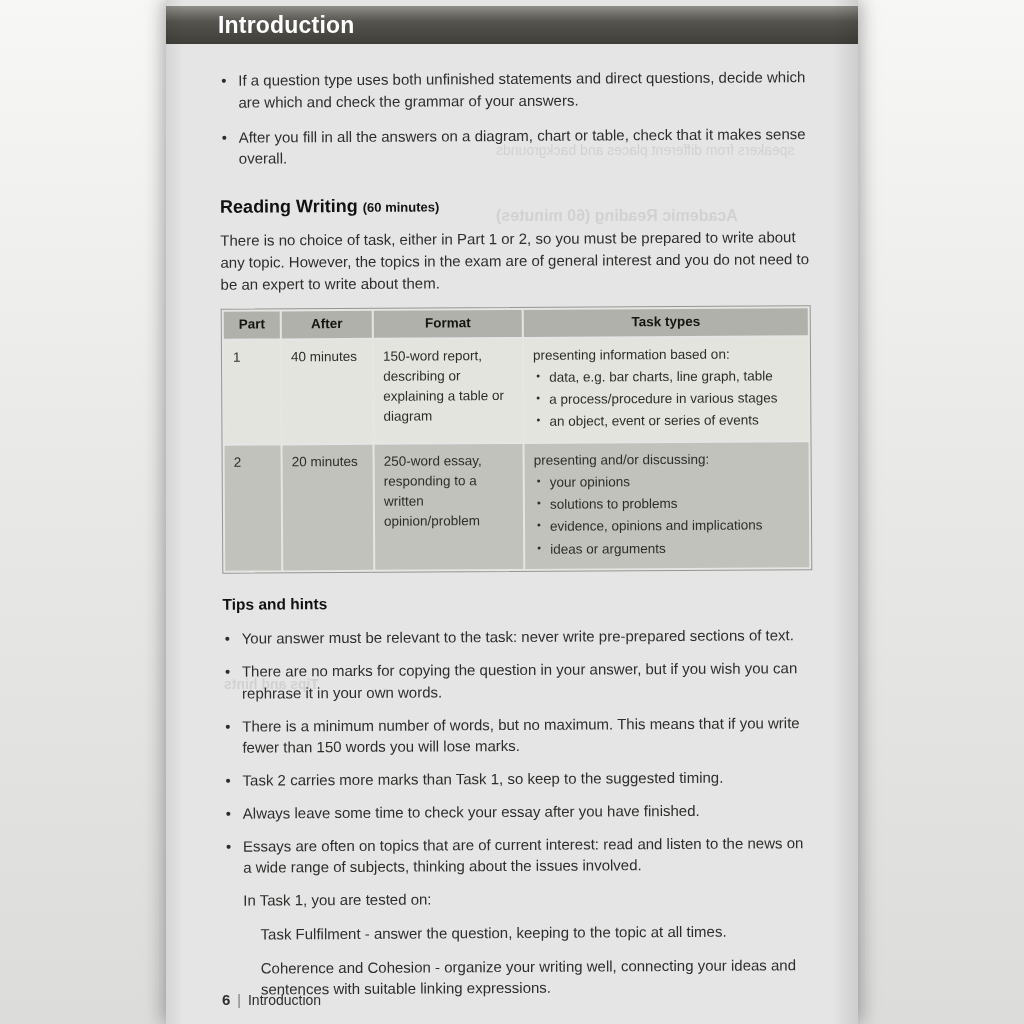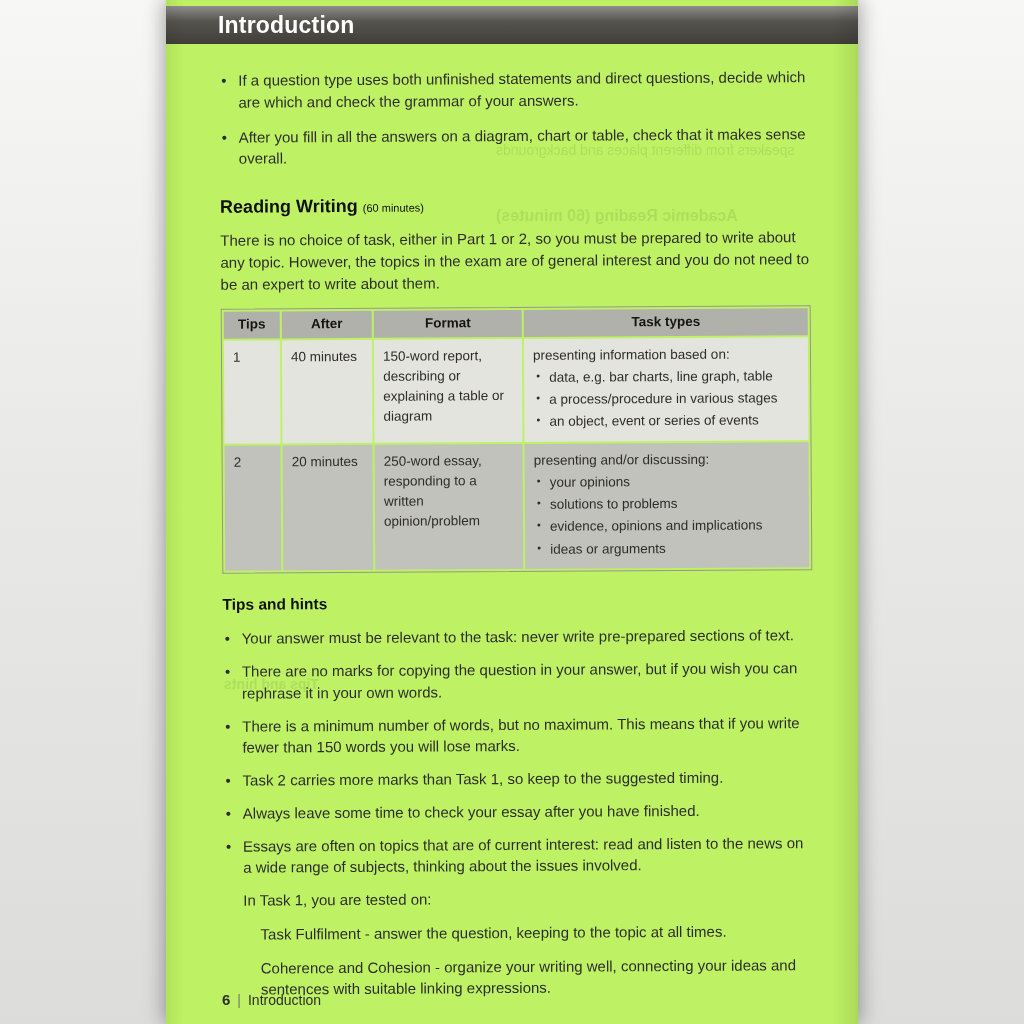--- a/index.html
+++ b/index.html
@@ -8,21 +8,21 @@
     font-family: "Liberation Sans", sans-serif;
     background: linear-gradient(180deg, #f7f7f5 0%, #e9e9e7 45%, #dcdcda 100%);
     position: relative;
     overflow: hidden;
     color: var(--text, #2e2d2b);
   }
   .photo { position: absolute; inset: 0; }
   .page {
     position: absolute;
     left: 166px; top: 0; width: 692px; height: 1024px;
-    background: #bef264;
+    background: #e5e5e5;
     box-shadow: 0 0 22px rgba(0,0,0,0.22), -6px 0 14px rgba(0,0,0,0.10), 6px 0 14px rgba(0,0,0,0.10);
   }
   .page::after {
     content: ""; position: absolute; top: 0; right: 0; width: 26px; height: 100%;
     background: linear-gradient(270deg, rgba(0,0,0,0.10), rgba(0,0,0,0));
     pointer-events: none;
   }
   .page::before {
     content: ""; position: absolute; top: 0; left: 0; width: 18px; height: 100%;
     background: linear-gradient(90deg, rgba(0,0,0,0.07), rgba(0,0,0,0));
@@ -39,21 +39,21 @@
   }
   .content {
     padding: 24px 46px 0 56px;
     transform: rotate(-0.35deg);
     font-size: 15px; line-height: 1.45;
   }
   ul.bullets { list-style: none; }
   ul.bullets > li { position: relative; padding-left: 19px; margin-bottom: 13px; }
   ul.bullets > li::before { content: "\2022"; position: absolute; left: 2px; top: 0; }
   h2.section-heading { font-size: 18px; font-weight: bold; color: #111; margin: 24px 0 10px 0; }
-  h2.section-heading .duration { font-size: 11px; font-weight: normal; text-align: right; }
+  h2.section-heading .duration { font-size: 13px; font-weight: bold; text-align: right; }
   p.body-para { margin-bottom: 14px; }
   table.tasks {
     width: 100%;
     border-collapse: separate;
     border-spacing: 2px;
     font-size: 13.5px; line-height: 1.5;
     border: 1px solid #97968f;
     margin-bottom: 20px;
   }
   table.tasks th {
@@ -111,21 +111,21 @@
       <h2 class="section-heading">
         <span>Reading Writing</span>
         <span class="duration">(60 minutes)</span>
       </h2>
 
       <p class="body-para">There is no choice of task, either in Part 1 or 2, so you must be prepared to write about any topic. However, the topics in the exam are of general interest and you do not need to be an expert to write about them.</p>
 
       <table class="tasks">
         <thead>
           <tr>
-            <th>Tips</th>
+            <th>Part</th>
             <th>After</th>
             <th>Format</th>
             <th>Task types</th>
           </tr>
         </thead>
         <tbody>
           <tr class="row1">
             <td class="col-task">1</td>
             <td class="col-time">40 minutes</td>
             <td class="col-format">150-word report, describing or explaining a table or diagram</td>

